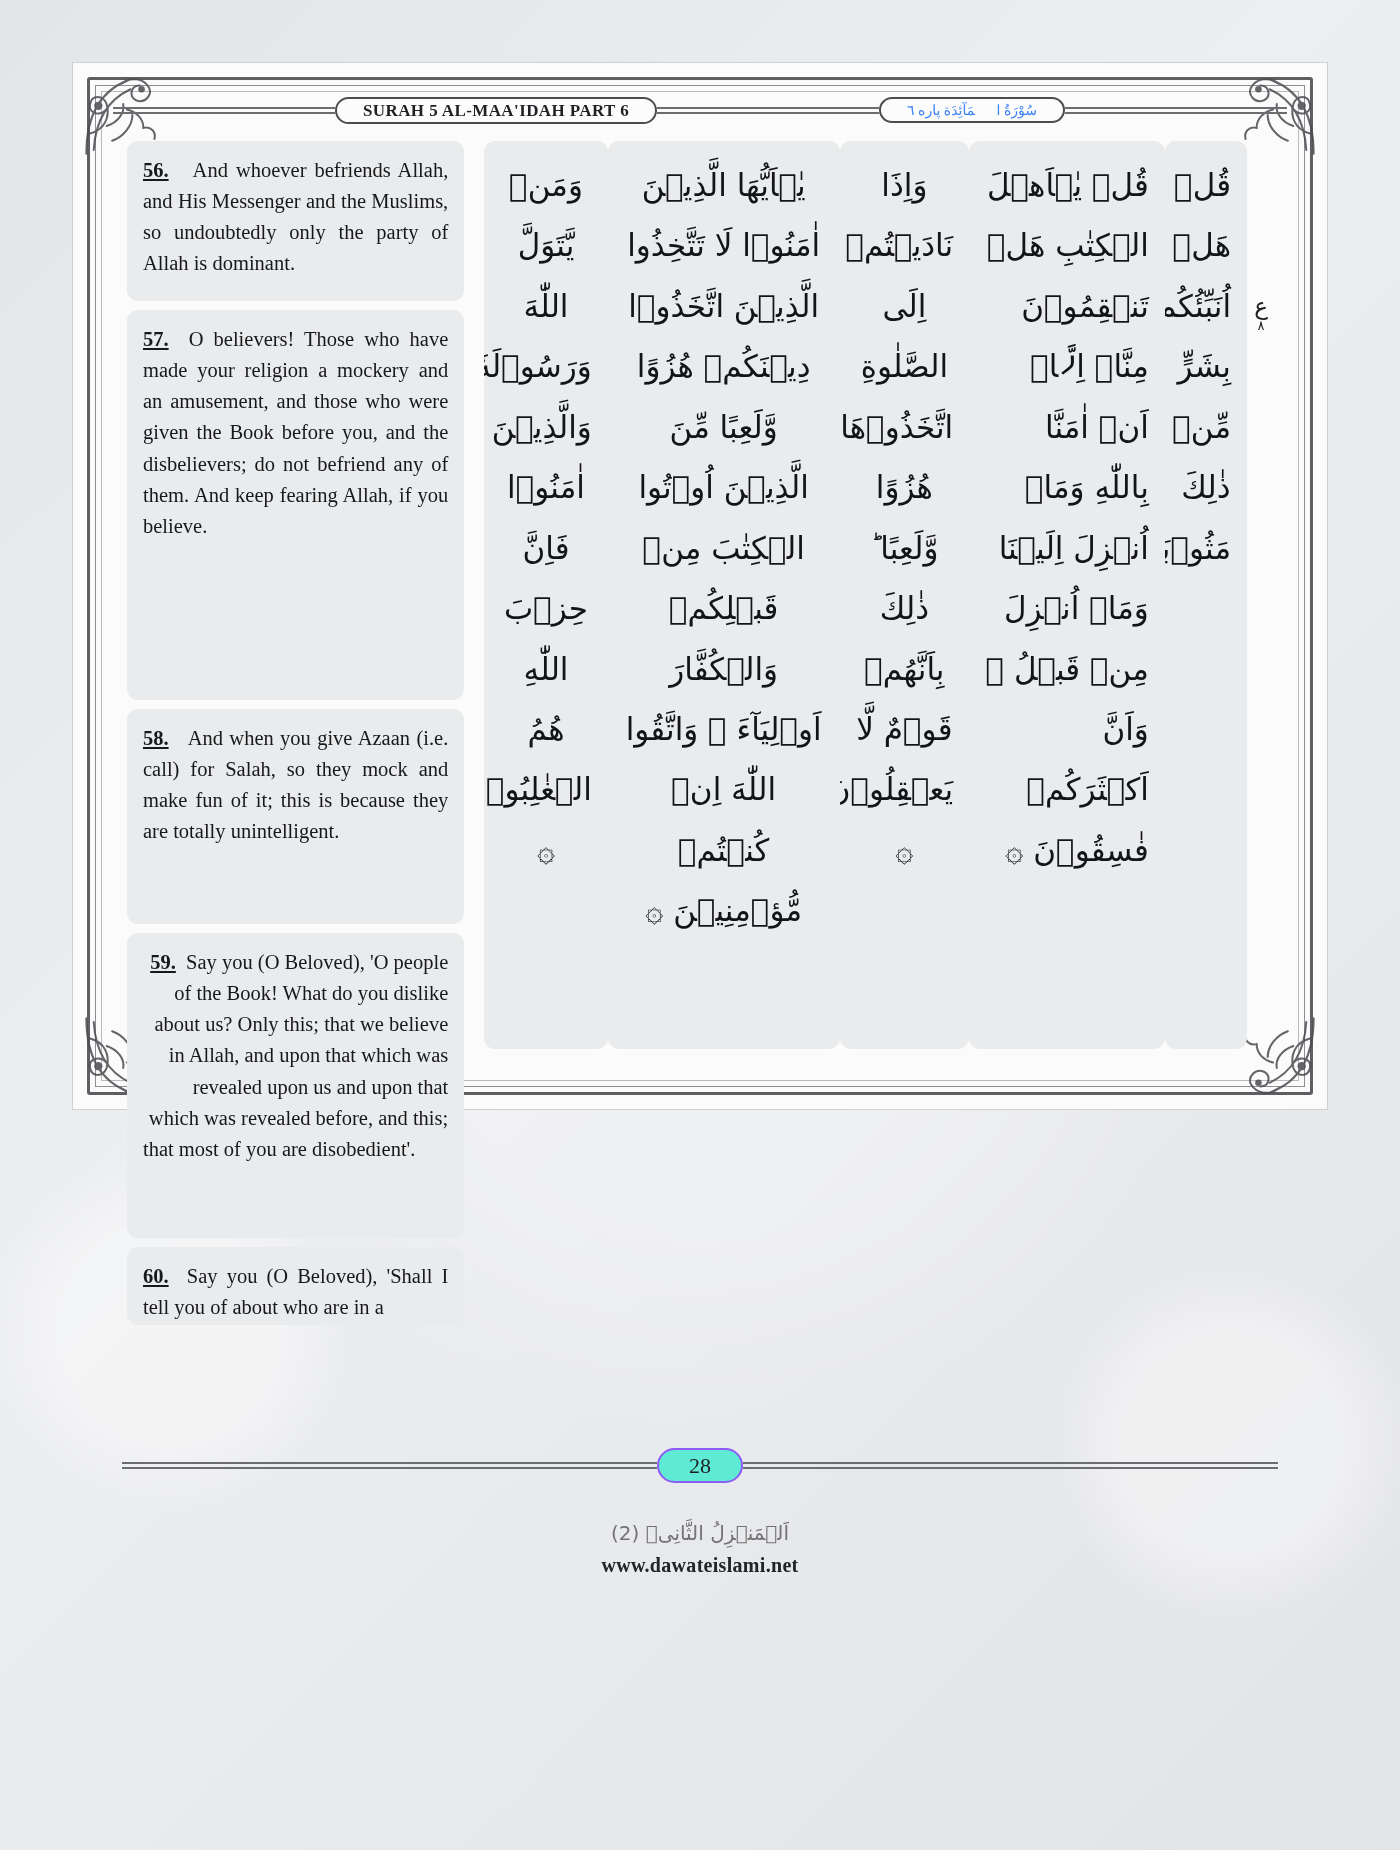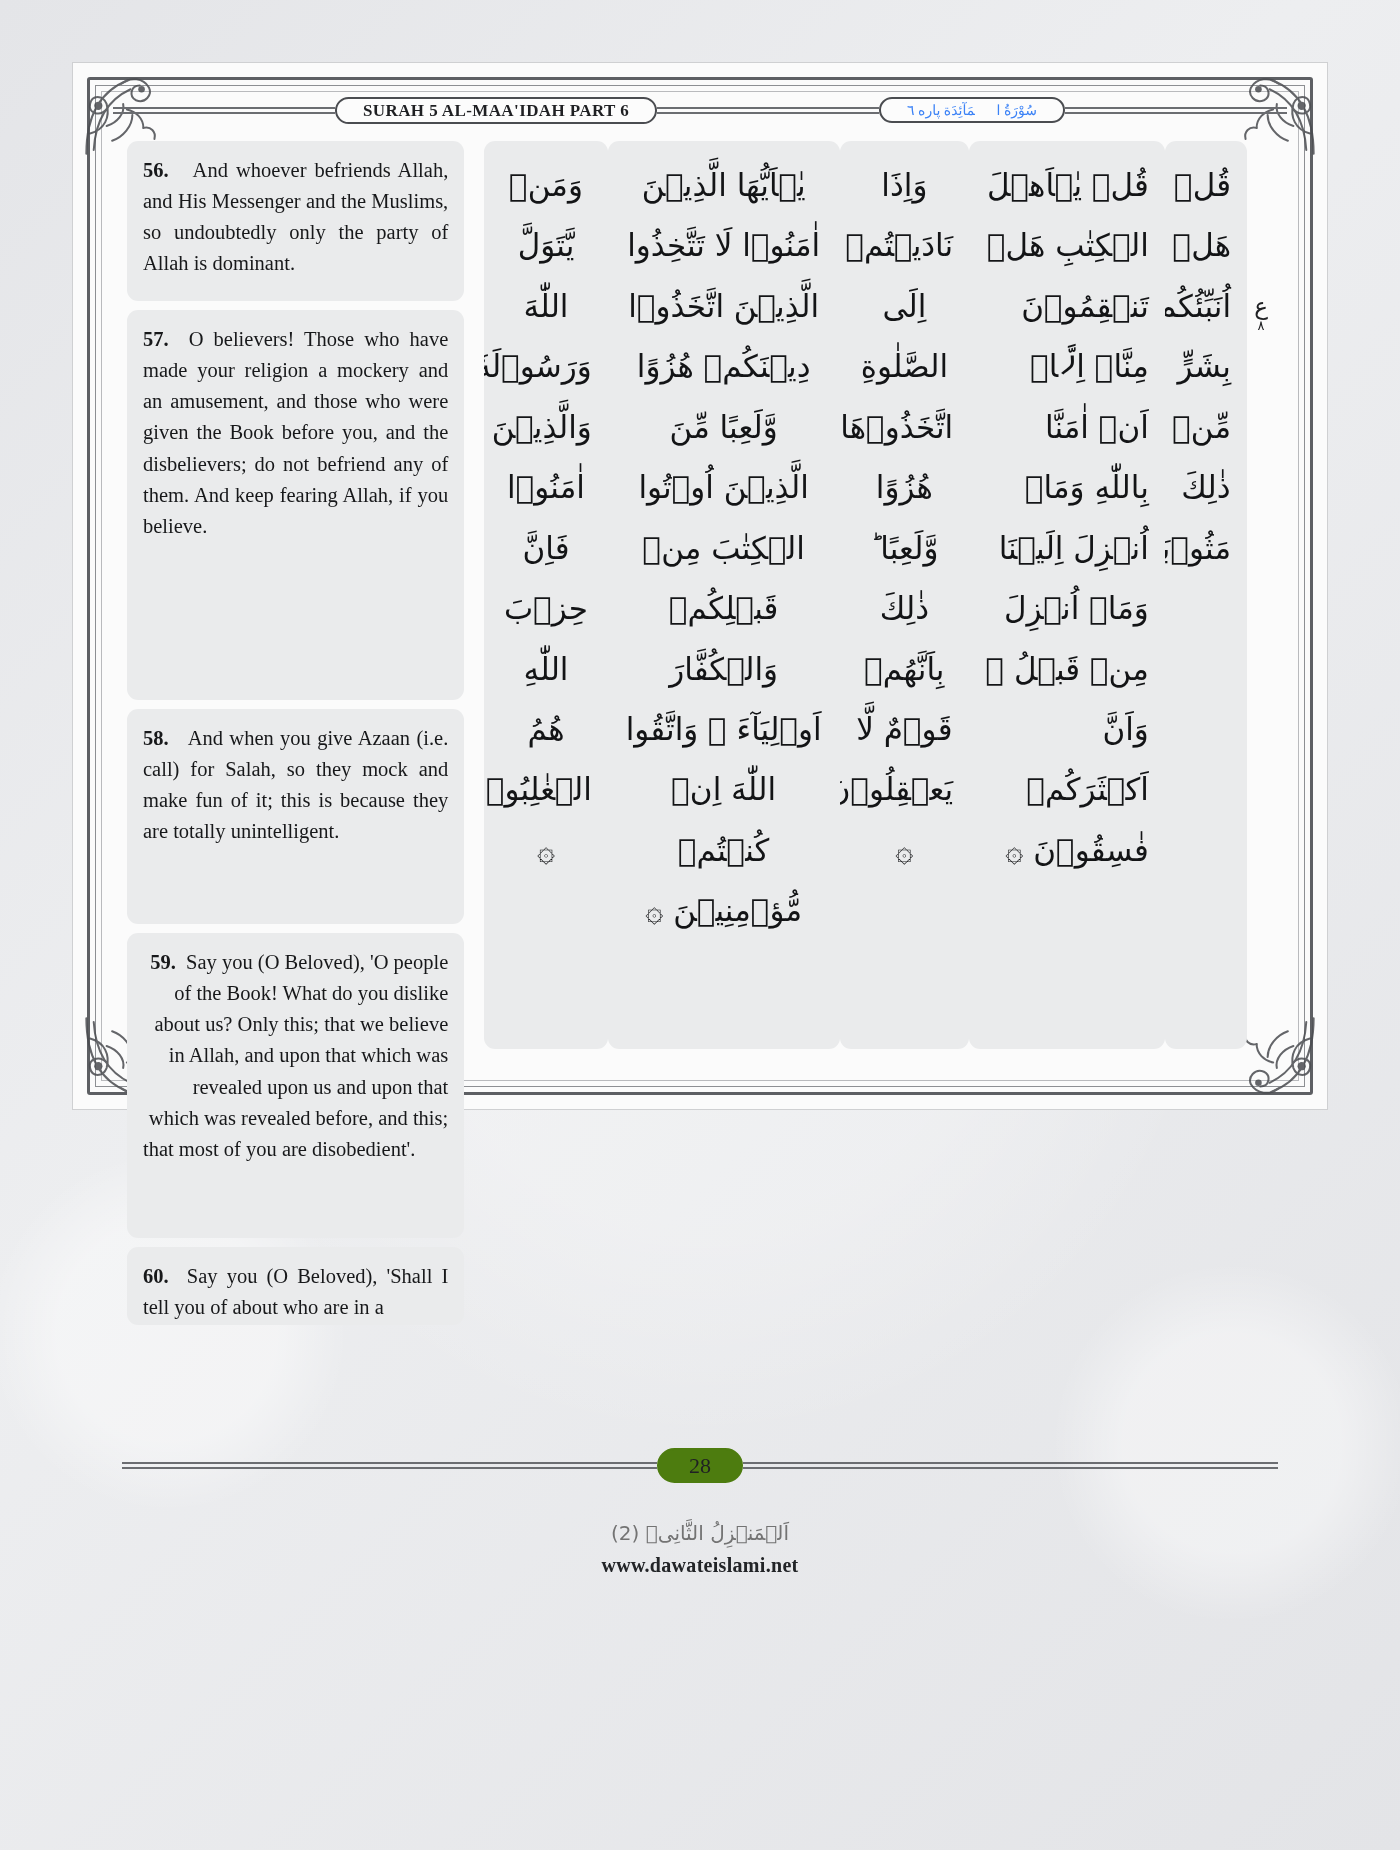--- a/index.html
+++ b/index.html
@@ -144,20 +144,21 @@
   .cell-en {
     font-family: "Liberation Serif", serif;
     font-size: 20.5px;
     line-height: 1.52;
     color: #17181a;
     text-align: justify;
     text-align-last: left;
   }
   .cell-en .vnum {
     font-weight: 700;
+    text-decoration: underline;
   }
   .cell-ar {
     font-family: "DejaVu Sans", sans-serif;
     direction: rtl;
     text-align: center;
     font-size: 31px;
     line-height: 1.95;
     color: #131416;
     letter-spacing: -0.5px;
     overflow: hidden;
@@ -203,24 +204,24 @@
     align-items: center;
     justify-content: center;
   }
   .foot-rule {
     flex: 1;
     height: 7px;
     border-top: 2px solid #6b6d71;
     border-bottom: 2px solid #6b6d71;
   }
   .page-cart {
-    border: 2px solid #4d7c0f;
+    border: 2px solid #8b5cf6;
     border-radius: 18px;
     padding: 3px 30px;
-    background: #4d7c0f;
+    background: #5eead4;
     font-family: "Liberation Serif", serif;
     font-size: 22px;
     color: #1f2023;
     line-height: 1.15;
   }
   .foot-ar {
     margin-top: 38px;
     font-family: "DejaVu Sans", sans-serif;
     font-size: 20px;
     color: #737373;

